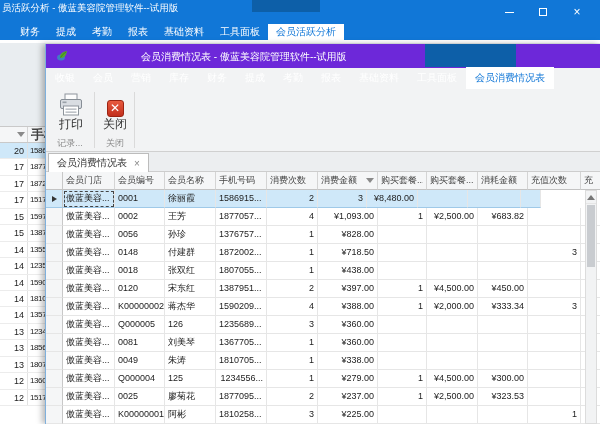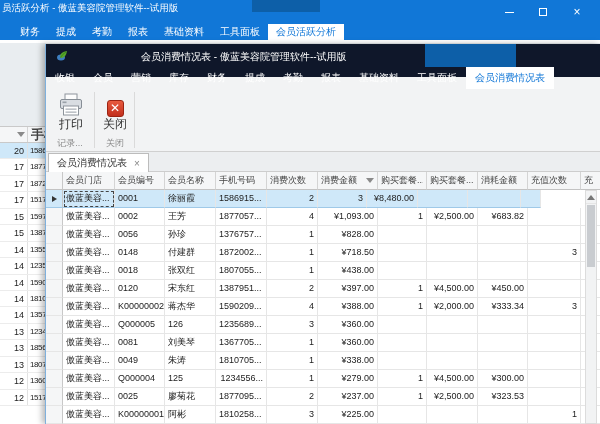--- a/index.html
+++ b/index.html
@@ -26,21 +26,21 @@
   .bt-head{display:flex;height:16px;background:#f5f6f7;border-bottom:1px solid #c9c9c9;box-sizing:border-box;}
   .bt-h1{width:28px;border-right:1px solid #d4d4d4;display:flex;align-items:center;justify-content:flex-end;padding-right:2px;box-sizing:border-box;}
   .bt-h2{flex:1;font-size:13px;color:#444;line-height:15px;padding-left:3px;overflow:hidden;white-space:nowrap;font-weight:bold;}
   .bt-row{display:flex;height:16.45px;border-bottom:1px solid #ececec;box-sizing:border-box;}
   .bt-row.selected{background:#cfe8f9;}
   .bt-c1{width:28px;border-right:1px solid #e2e2e2;font-size:9px;color:#222;text-align:right;padding-right:3px;line-height:16px;box-sizing:border-box;}
   .bt-c2{flex:1;font-size:8px;letter-spacing:-0.4px;color:#222;line-height:16px;padding-left:2px;overflow:hidden;white-space:nowrap;}
   
   #app{left:45px;top:44px;width:555px;height:380px;background:#f2f3f4;
     box-shadow:-3px 0 6px rgba(0,0,0,.28);border-left:1px solid #7fb0dc;box-sizing:border-box;}
-  #app-titlebar{left:0;top:0;width:100%;height:33px;background:#0f172a;}
+  #app-titlebar{left:0;top:0;width:100%;height:24px;background:#6d28d9;}
   #app-dark{left:379px;top:0;width:91px;height:23px;background:#0d5fa8;}
   #app-icon{left:10px;top:5px;width:13px;height:13px;}
   #app-title{left:95px;top:6px;font-size:10px;color:#fff;white-space:nowrap;}
   #app-menubar{left:0;top:23px;height:22px;}
   #app-menubar .mi{line-height:22px;padding:0 9px;}
   
   #ribbon{left:0;top:45px;width:100%;height:63px;background:#f2f3f4;border-bottom:1px solid #d0d0d0;box-sizing:border-box;}
   .rbtn{position:absolute;top:2px;width:42px;height:42px;text-align:center;}
   .rbtn .ric{height:26px;display:flex;align-items:flex-end;justify-content:center;}
   .rbtn .rlb{font-size:12px;color:#333;line-height:14px;}

